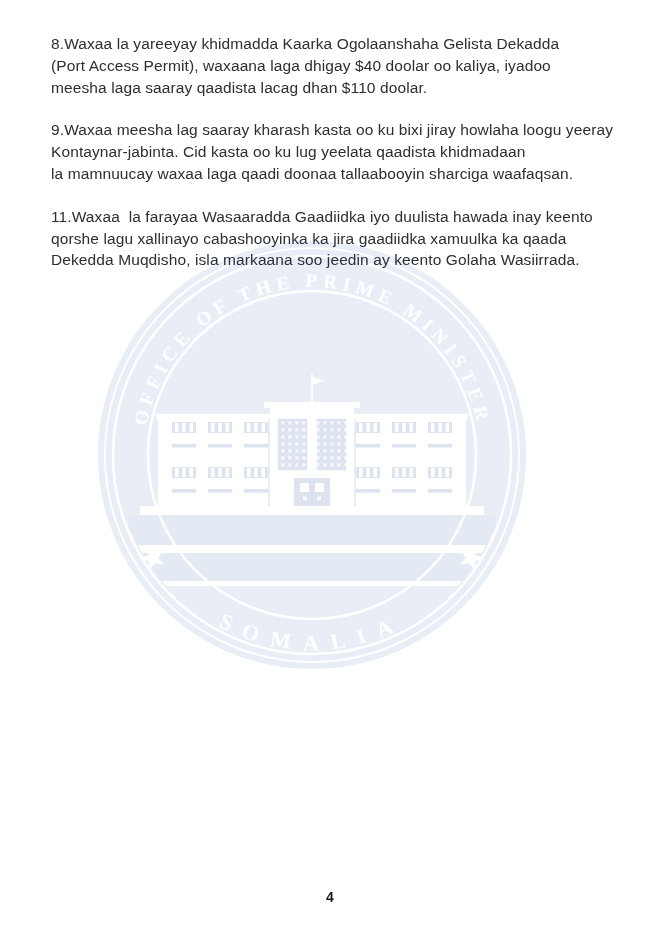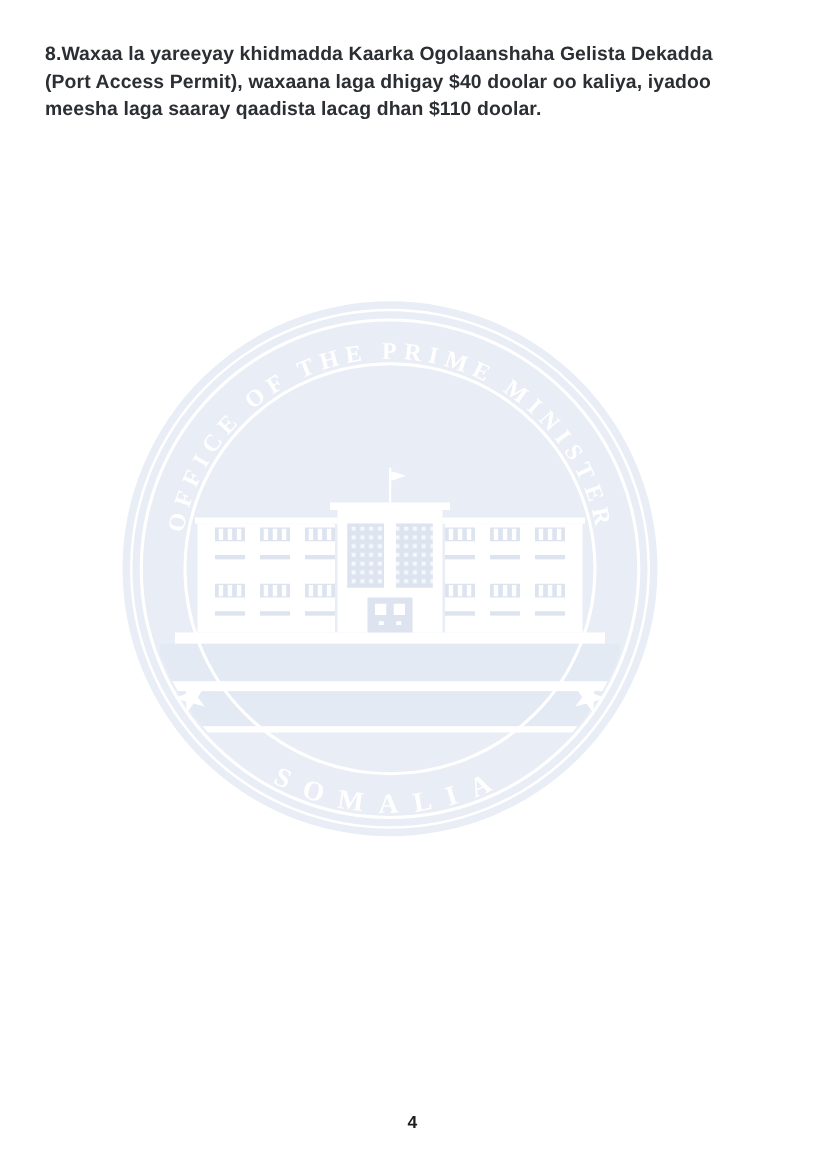--- a/index.html
+++ b/index.html
@@ -12,25 +12,24 @@
     font-family: "Liberation Sans", sans-serif;
   }
   .watermark {
     position: absolute;
     inset: 0;
     z-index: 0;
     pointer-events: none;
   }
   .content {
     position: absolute;
-    left: 36px;
+    left: 51px;
     top: 33px;
     width: 600px;
     z-index: 1;
-    font-weight: bold;
   }
   .content p {
     margin: 0 0 21px 0;
     font-size: 15.5px;
     line-height: 21.8px;
     color: #2b2e33;
     white-space: pre-line;
     letter-spacing: 0.1px;
   }
   .page-number {
@@ -155,17 +154,23 @@
     </g>
     <g transform="translate(471,558) rotate(20)">
       <use href="#star5" fill="#ffffff"></use>
     </g>
   </svg>
 
   <div class="content">
     <p>8.Waxaa la yareeyay khidmadda Kaarka Ogolaanshaha Gelista Dekadda
 (Port Access Permit), waxaana laga dhigay $40 doolar oo kaliya, iyadoo
 meesha laga saaray qaadista lacag dhan $110 doolar.</p>
+    <p>9.Waxaa meesha lag saaray kharash kasta oo ku bixi jiray howlaha loogu yeeray
+Kontaynar-jabinta. Cid kasta oo ku lug yeelata qaadista khidmadaan
+la mamnuucay waxaa laga qaadi doonaa tallaabooyin sharciga waafaqsan.</p>
+    <p>11.Waxaa&nbsp; la farayaa Wasaaradda Gaadiidka iyo duulista hawada inay keento
+qorshe lagu xallinayo cabashooyinka ka jira gaadiidka xamuulka ka qaada
+Dekedda Muqdisho, isla markaana soo jeedin ay keento Golaha Wasiirrada.</p>
   </div>
 
   <div class="page-number">4</div>
 
 </div>
 
 </body></html>

